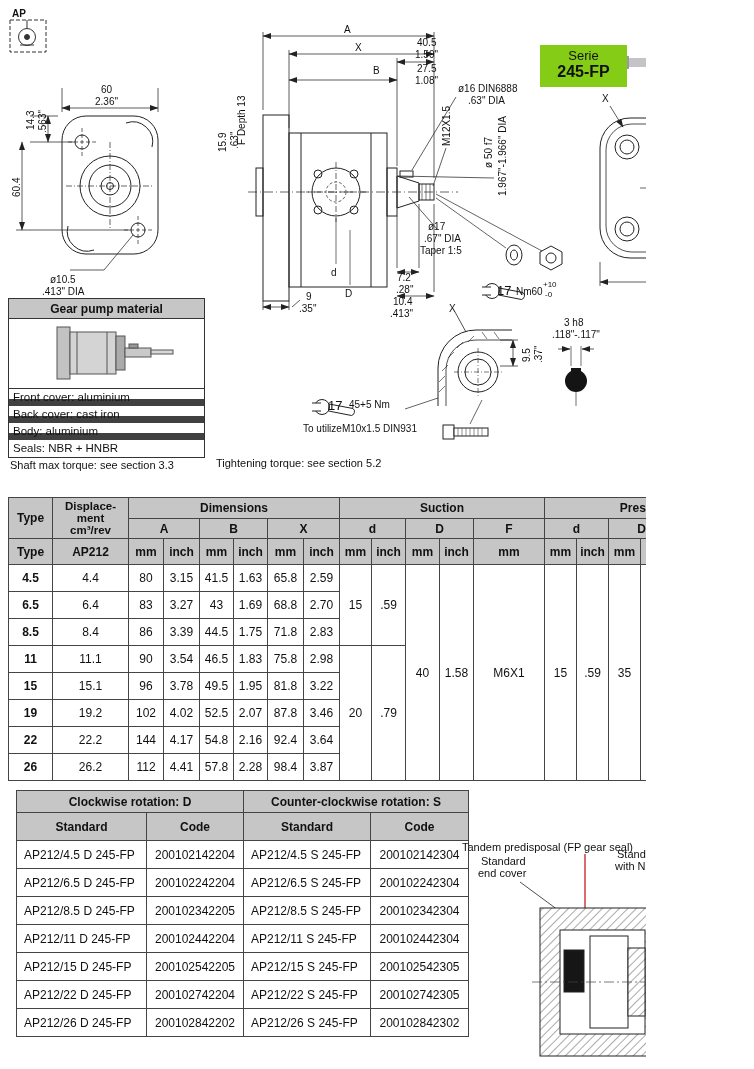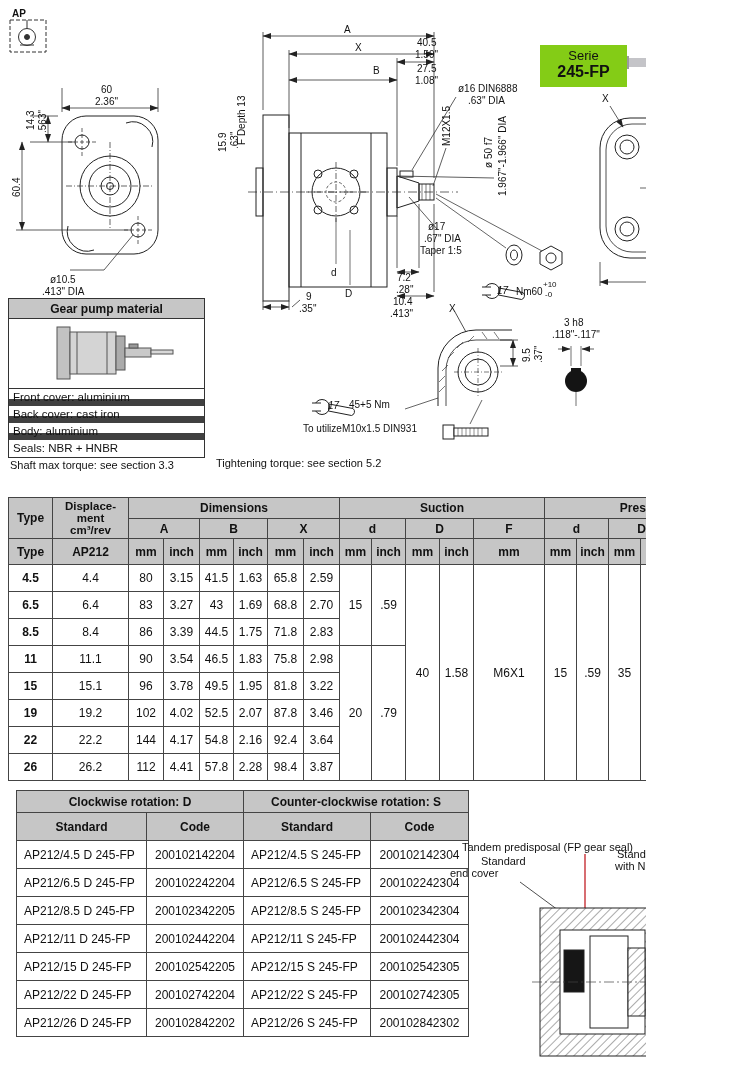--- a/index.html
+++ b/index.html
@@ -2,21 +2,21 @@
 <html><head>
 <meta charset="utf-8">
 <style>
   * { margin:0; padding:0; box-sizing:border-box; }
   html,body { background:#fff; }
   body { font-family:"Liberation Sans",sans-serif; color:#111; }
   .page { position:relative; width:646px; height:1069px; background:#fff; overflow:hidden; }
   svg { position:absolute; left:0; top:0; }
   .ann { position:absolute; font-size:10px; line-height:11px; white-space:nowrap; color:#111; }
   .ann.v { transform:rotate(-90deg); transform-origin:left top; }
-  .ann.s9 { font-size:10px;font-style:italic; }
+  .ann.s9 { font-size:13px; }
   .ann.s8 { font-size:8px; line-height:8px; }
   .ann.s11 { font-size:11px; }
   .ann.b { font-weight:bold; }
   .serie-badge { position:absolute; left:540px; top:5px; width:87px; height:42px; background:#84cc16; text-align:center; padding-top:3px;margin-top:40px; }
   .serie-badge .l1 { font-size:13px; }
   .serie-badge .l2 { font-size:16px; font-weight:bold; }
 
   .mat-box { position:absolute; left:8px; top:298px; width:197px; border:1px solid #333; background:#fff; }
   .mat-title { height:20px; background:#c6c6c6; border-bottom:1px solid #333; font-size:12px; font-weight:bold; text-align:center; line-height:20px; }
   .mat-fig { height:70px; border-bottom:1px solid #333; position:relative; }
@@ -537,17 +537,17 @@
       <rect x="245" y="118" width="16" height="52" fill="url(#hatchB)"></rect>
       <rect x="261" y="130" width="30" height="28" fill="#e2e2e2"></rect>
       <line x1="261" y1="138" x2="291" y2="138" stroke-width="0.6"></line>
       <line x1="261" y1="150" x2="291" y2="150" stroke-width="0.6"></line>
     </g>
     <path d="M72,144 H292" stroke="#444" stroke-width="0.7" stroke-dasharray="10,3,2,3" fill="none"></path>
   </svg>
 
   <span class="ann s11" style="left:462px;top:842px"><span>Tandem predisposal</span>&nbsp;<span>(FP gear seal)</span></span>
   <span class="ann s11" style="left:481px;top:856px">Standard</span>
-  <span class="ann s11" style="left:450px;top:868px">end cover</span>
+  <span class="ann s11" style="left:478px;top:868px">end cover</span>
   <span class="ann s11" style="left:617px;top:849px">Standard front cover</span>
   <span class="ann s11" style="left:615px;top:861px">with NBR shaft seal</span>
 
 </div>
 
 </body></html>

